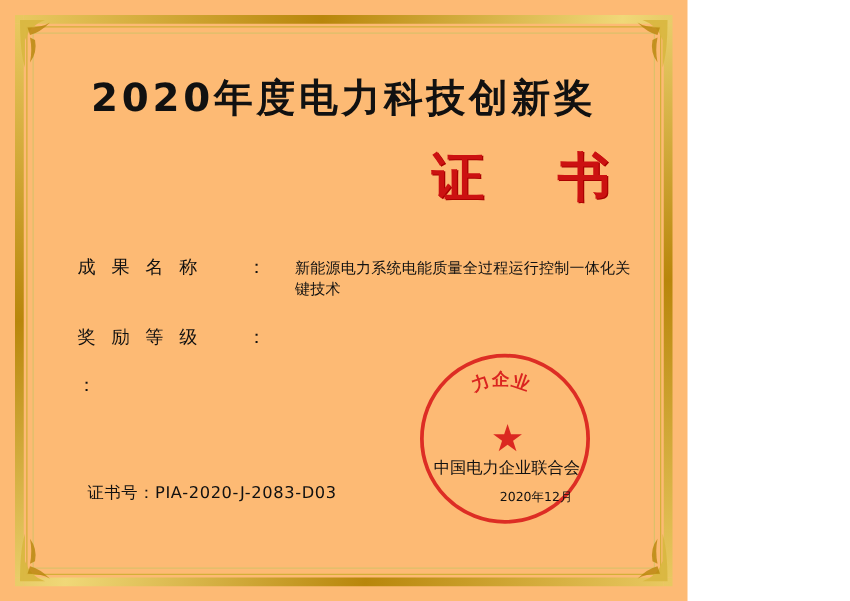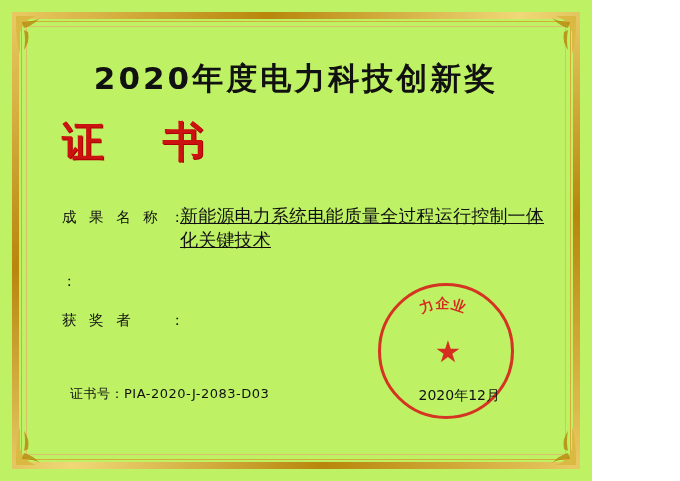--- a/index.html
+++ b/index.html
@@ -9,23 +9,23 @@
   body {
     width: 680px;
     height: 481px;
     background: #ffffff;
     font-family: "Liberation Sans", sans-serif;
     overflow: hidden;
   }
 
   .certificate {
     position: relative;
-    width: 592px;
+    width: 550px;
     height: 481px;
-    background: #bef264;
+    background: #fdba74;
     box-sizing: border-box;
   }
 
   
   .border-outer {
     position: absolute;
     left: 12px;
     top: 12px;
     right: 12px;
     bottom: 12px;
@@ -78,21 +78,21 @@
     font-family: "DejaVu Sans", sans-serif;
     font-size: 31px;
     font-weight: bold;
     letter-spacing: 3px;
     color: #111111;
     margin-top: 22px;
     white-space: nowrap;
   }
 
   .title-sub {
-    text-align: left;
+    text-align: right;
     margin-top: 14px;
     font-family: "DejaVu Sans", sans-serif;
     font-size: 42px;
     font-weight: bold;
     letter-spacing: 22px;
     color: #cc1111;
     text-shadow: 1px 1px 0 #aa0000;
     white-space: nowrap;
     text-indent: 22px;
   }
@@ -101,44 +101,44 @@
     margin-top: 34px;
     padding-left: 22px;
   }
 
   .field-row {
     display: flex;
     align-items: baseline;
     margin-bottom: 20px;
     font-size: 14.5px;
     color: #111111;
+    gap: 28px;
   }
 
   .field-label {
     flex: 0 0 auto;
     width: 108px;
     letter-spacing: 4px;
     font-family: "DejaVu Sans", sans-serif;
     font-size: 14.5px;
     color: #111;
   }
 
   .field-colon {
     flex: 0 0 auto;
     width: 10px;
     font-family: "DejaVu Sans", sans-serif;
   }
 
   .field-value {
     flex: 1 1 auto;
     font-family: "DejaVu Sans", sans-serif;
-    font-size: 18px;
+    font-size: 12px;
     letter-spacing: 0.2px;
     color: #111;
-    text-decoration: underline;
   }
 
   .cert-no {
     position: absolute;
     left: 30px;
     bottom: 42px;
     font-family: "DejaVu Sans", sans-serif;
     font-size: 13px;
     color: #111;
     letter-spacing: 0.5px;
@@ -196,21 +196,21 @@
     font-size: 13px;
     color: #111;
     white-space: nowrap;
     z-index: 2;
   }
   .date-line {
     position: absolute;
     right: 52px;
     bottom: 40px;
     font-family: "DejaVu Sans", sans-serif;
-    font-size: 14px;
+    font-size: 10px;
     color: #111;
     white-space: nowrap;
     z-index: 2;
   }
 </style>
 </head>
 <body>
 
 <div class="certificate">
 
@@ -254,34 +254,35 @@
 
     <div class="fields">
 
       <div class="field-row">
         <span class="field-label">成 果 名 称</span>
         <span class="field-colon">：</span>
         <span class="field-value">新能源电力系统电能质量全过程运行控制一体化关键技术</span>
       </div>
 
       <div class="field-row">
+        <span class="field-label">奖 励 等 级</span>
         <span class="field-colon">：</span>
       </div>
 
       <div class="field-row">
-        <span class="field-label">获 奖 者</span>
         <span class="field-colon">：</span>
       </div>
 
     </div>
 
     <div class="cert-no">
       <span>证书号：</span><span>PIA-2020-J-2083-D03</span>
     </div>
 
+    <div class="issuer-line">中国电力企业联合会</div>
     <div class="date-line">2020年12月</div>
 
     <div class="seal-wrap">
       <div class="seal"></div>
       <svg class="seal-arc" viewBox="0 0 130 130">
         <defs>
           <path id="arcpath" d="M 20 70 A 45 45 0 0 1 110 70" fill="none"></path>
         </defs>
         <text>
           <textPath href="#arcpath" startOffset="50%" text-anchor="middle">力企业</textPath>

